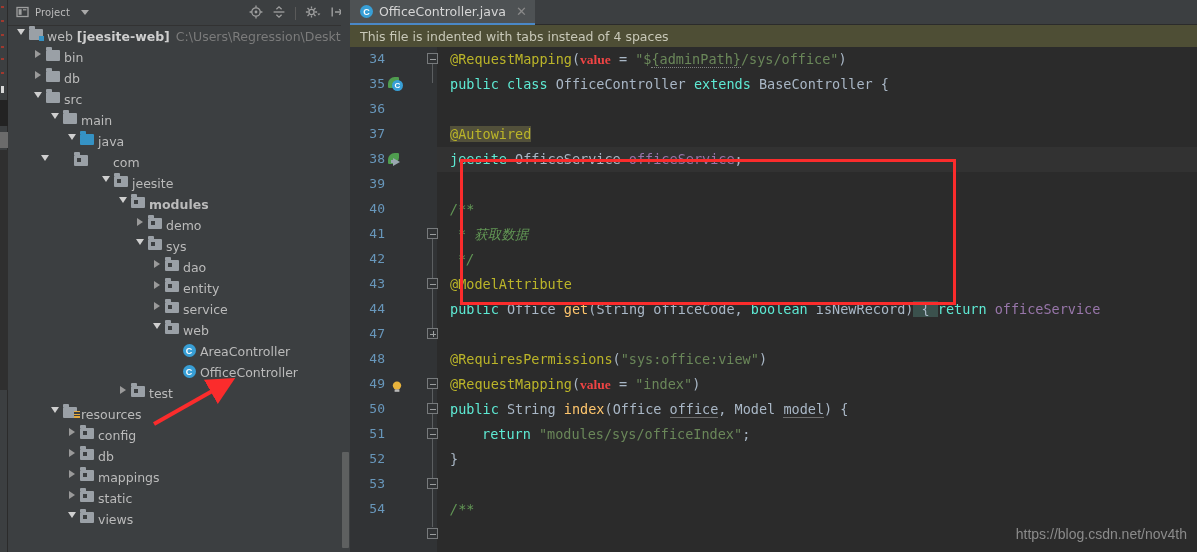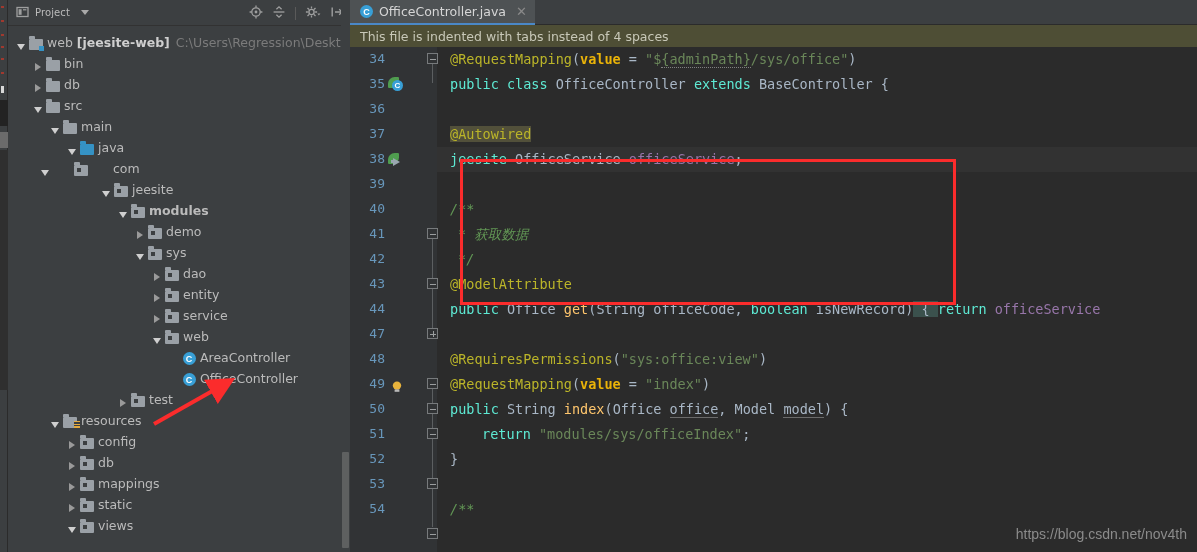--- a/index.html
+++ b/index.html
@@ -42,21 +42,21 @@
   .panel-title .caret {
     width:0;height:0;border-left:4px solid transparent;border-right:4px solid transparent;
     border-top:5px solid #a9a9a9; margin-left:6px;
   }
   .hdr-icons { position:absolute; right:6px; top:0; height:26px; display:flex; align-items:center; gap:9px; }
   .hdr-icons .sep { width:1px; height:13px; background:#5a5a5a; }
   .ic { display:inline-block; opacity:.85; }
 
   .tree { position:relative; padding-top:3px; font-size:12.5px; color:#bbbbbb; }
   .row {
-    height:21px; display:flex; align-items:flex-end; white-space:nowrap;
+    height:21px; display:flex; align-items:flex-start; white-space:nowrap;
     padding-left:6px;
   }
   .tw { width:13px; display:inline-flex; justify-content:center; align-items:center; flex:0 0 13px; }
   .tw .tri-r { width:0;height:0;border-top:4px solid transparent;border-bottom:4px solid transparent;border-left:6px solid #9a9a9a; }
   .tw .tri-d { width:0;height:0;border-left:4.5px solid transparent;border-right:4.5px solid transparent;border-top:6px solid #cfcfcf; }
   .icon-slot { width:18px; flex:0 0 18px; display:flex; align-items:center; justify-content:center; }
   .lbl { padding-left:2px; }
   .lbl-b { font-weight:bold; color:#cfcfcf; }
   .path { color:#7b7b7b; padding-left:6px; }
 
@@ -151,21 +151,21 @@
 
   
   .kw   { color:#5eead4; }
   .anno { color:#bbb529; }
   .str  { color:#6a8759; }
   .cmt  { color:#629755; font-style:italic; }
   .fld  { color:#9876aa; }
   .typ  { color:#a9b7c6; }
   .mth  { color:#ffc66d; }
   .num  { color:#6897bb; }
-  .valkw{ color:#eab308; font-weight:bold; }
+  .valkw{ color:#ef4444; font-weight:bold;font-family:Liberation Serif, serif; }
   .hl-anno { background:#52503a; }
   .hl-brace{ background:#3b514d; }
   .wavy { border-bottom:1px dotted #808080; }
   .dimund { color:#a9b7c6; border-bottom:1px solid #6b6b6b; }
 
   .gut-icon { position:absolute; left:38px; top:5px; width:15px; height:15px; }
   .leaf {
     position:absolute; left:0; top:0; width:11px; height:11px; background:#4f9d4f;
     border-radius:60% 10% 60% 10%;
   }

